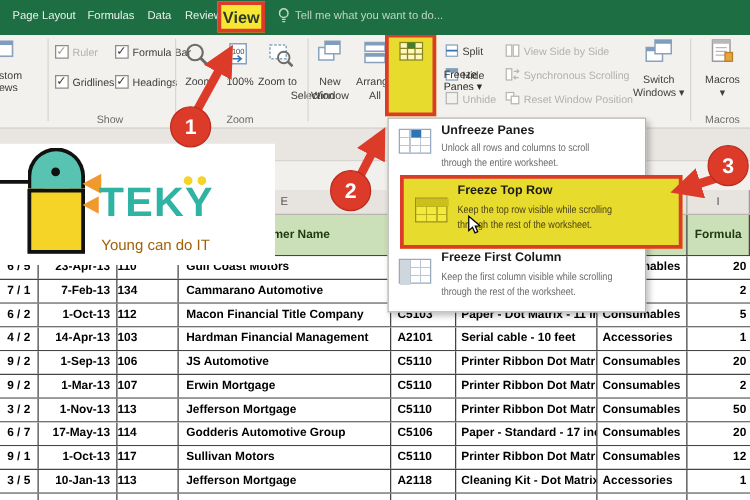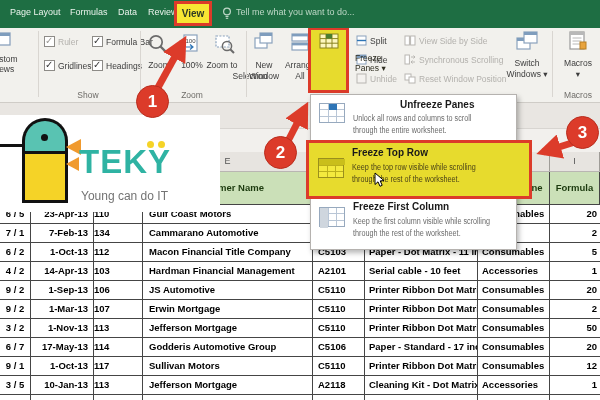--- a/index.html
+++ b/index.html
@@ -4,21 +4,21 @@
 <style>
   * { margin:0; padding:0; box-sizing:border-box; }
   html,body { width:600px; height:400px; }
   body { font-family:"Liberation Sans", sans-serif; position:relative; overflow:hidden; background:#fff; }
   #stage { position:absolute; inset:0; width:600px; height:400px; overflow:hidden; }
 
   
   .tabbar { position:absolute; left:0; top:0; width:600px; height:28px; background:#1e6e43; z-index:3; }
   .tab { position:absolute; top:7px; color:#eaf3ec; font-size:9px; white-space:nowrap; }
   .tab-view { position:absolute; left:174px; top:1px; width:38px; height:25px; background:#f7e733;
-              border:3px solid #dc3b2a; color:#2e3a23; font-weight:bold; font-size:10px;
+              border:3px solid #dc3b2a; color:#2e3a23; font-weight:bold; font-size:13px;
               display:flex; align-items:center; justify-content:center; }
   .tellme { position:absolute; left:236px; top:7px; color:#bdd7c6; font-size:9px; }
   .bulb { position:absolute; left:222px; top:6px; }
 
   
   .ribbon { position:absolute; left:0; top:28px; width:600px; height:75px; background:#f2f1ed;
             border-bottom:1px solid #cfccc7; z-index:2; }
   .vsep { position:absolute; top:3px; width:1px; height:66px; background:#d9d6d1; }
   .rlabel { position:absolute; font-size:8.5px; color:#3d3d3d; white-space:nowrap; }
   .rlabel.center { text-align:center; }
@@ -56,34 +56,34 @@
   .duck-head { position:absolute; left:22px; top:3px; width:46px; height:33px; background:#59c3b2;
                border:3px solid #111; border-bottom:none; border-radius:23px 23px 0 0; }
   .duck-body { position:absolute; left:22px; top:36px; width:46px; height:52px; background:#f5d327; border:3px solid #111; }
   .duck-eye { position:absolute; left:41px; top:19px; width:7px; height:7px; background:#111; border-radius:50%; }
   .beak1 { position:absolute; left:66px; top:24px; width:0; height:0; border-left:15px solid #f09a2e;
            border-top:8px solid transparent; border-bottom:8px solid transparent; transform:rotate(180deg);}
   .beak2 { position:absolute; left:66px; top:42px; width:0; height:0; border-left:13px solid #f09a2e;
            border-top:7px solid transparent; border-bottom:7px solid transparent; transform:rotate(180deg);}
   .brand { position:absolute; left:79px; top:28px; font-size:33px; font-weight:bold; color:#2fb3a3; letter-spacing:1px; }
   .ydot { position:absolute; width:7px; height:7px; background:#f5d327; border-radius:50%; top:26px; }
-  .tagline { position:absolute; left:81px; top:74px; font-size:12px; color:#737373; }
+  .tagline { position:absolute; left:81px; top:74px; font-size:12px; color:#a16207; }
 
   
   .menu { position:absolute; left:310px; top:94px; width:207px; height:156px; background:#fff;
           border:1px solid #b5b2af; box-shadow:2px 3px 5px rgba(0,0,0,.28); z-index:10; }
   .mtitle { position:absolute; left:42px; font-size:10px; font-weight:bold; color:#1a1a1a; white-space:nowrap; }
   .mdesc { position:absolute; left:42px; font-size:8.5px; color:#6b6b6b; white-space:nowrap;
            transform:scaleX(.85); transform-origin:left; }
   .gicon { position:absolute; width:26px; height:20px; border:1px solid #97a9be; background:#fff;
     background-image:
       repeating-linear-gradient(to right, transparent 0 7.5px, #b9c6d6 7.5px 8.5px),
       repeating-linear-gradient(to bottom, transparent 0 5.5px, #b9c6d6 5.5px 6.5px); }
   .gaccent { position:absolute; background:#2e75b6; }
-  .hl-item { position:absolute; left:306px; top:140px; width:226px; height:59px; background:#e7db2d;
+  .hl-item { position:absolute; left:320px; top:140px; width:226px; height:59px; background:#e7db2d;
              border:3px solid #dc3b2a; z-index:12; }
   .hl-item .mdesc { color:#4c4418; }
   .hl-item .gicon { border-color:#9a8f1d; background:#f4ea3e;
     background-image:
       repeating-linear-gradient(to right, transparent 0 7.5px, #bdb11c 7.5px 8.5px),
       repeating-linear-gradient(to bottom, transparent 0 5.5px, #bdb11c 5.5px 6.5px); }
 
   
   .step { position:absolute; width:33px; height:33px; border-radius:50%; background:#dc3b2a;
           border:1px solid #b92c1d; color:#fff; font-size:17px; font-weight:bold;
@@ -423,21 +423,21 @@
     <div class="ydot" style="left:147px"></div>
     <div class="ydot" style="left:158px"></div>
     <div class="tagline">Young can do IT</div>
   </div>
 
   <div class="menu">
     <div>
       <div class="gicon" style="left:8px; top:8px;">
         <div class="gaccent" style="left:8.5px; top:0; width:8px; height:6px;"></div>
       </div>
-      <div class="mtitle" style="top:4px;margin-left:47px;">Unfreeze Panes</div>
+      <div class="mtitle" style="top:4px;">Unfreeze Panes</div>
       <div class="mdesc" style="top:18px;">Unlock all rows and columns to scroll</div>
       <div class="mdesc" style="top:30px;">through the entire worksheet.</div>
     </div>
     <div>
       <div class="gicon" style="left:8px; top:112px;">
         <div class="gaccent" style="left:0; top:0; width:8px; height:20px; background:#cfd6de;"></div>
       </div>
       <div class="mtitle" style="top:106px;">Freeze First Column</div>
       <div class="mdesc" style="top:121px;">Keep the first column visible while scrolling</div>
       <div class="mdesc" style="top:133px;">through the rest of the worksheet.</div>

